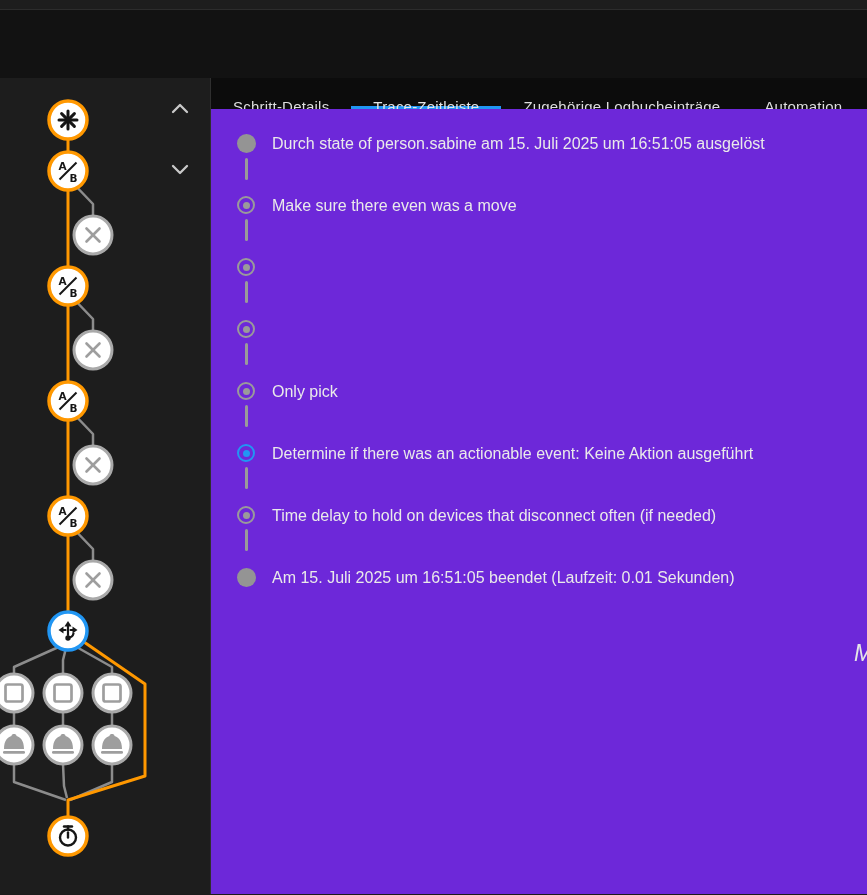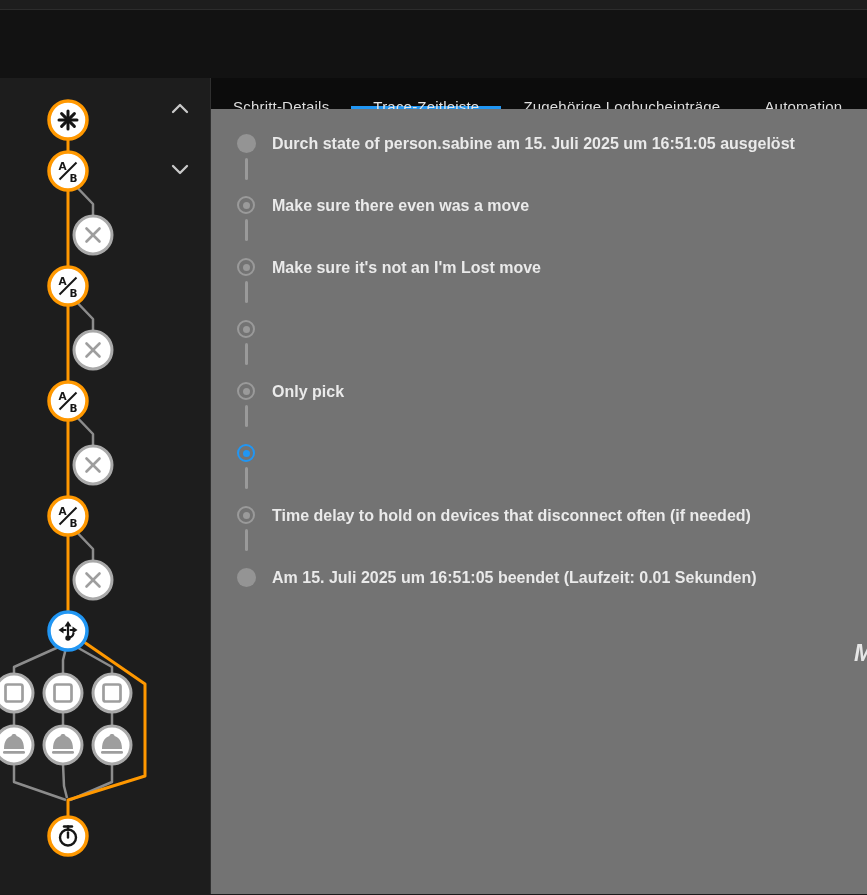--- a/index.html
+++ b/index.html
@@ -37,22 +37,22 @@
   .n-gray{stroke:#a9a9a9;stroke-width:3;}
 
   
   .right{flex:1;display:flex;flex-direction:column;min-width:0;}
   .tabbar{display:flex;height:31px;background:#0c0c0c;align-items:stretch;
     padding-left:0;white-space:nowrap;overflow:hidden;}
   .tab{display:flex;align-items:center;padding:0 22px;font-size:15px;color:#dedede;
     letter-spacing:.2px;cursor:pointer;border-bottom:3px solid transparent;flex:0 0 auto;margin-top:28px;}
   .tab.active{background:#1f1f1f;border-bottom:3px solid var(--accent-blue);color:#e5e5e5;}
 
-  .content{position:relative;flex:1;background:#737373;overflow:hidden;
-    padding:25px 0 0 25px;font-weight:bold;}
+  .content{position:relative;flex:1;background:#6d28d9;overflow:hidden;
+    padding:25px 0 0 25px;}
   .tl-row{display:flex;align-items:flex-start;height:62px;}
   .tl-marker{width:20px;display:flex;flex-direction:column;align-items:center;flex:0 0 20px;}
   .dot{flex:0 0 auto;}
   .dot.filled{width:19px;height:19px;border-radius:50%;background:#949494;}
   .dot.ring{width:18px;height:18px;border-radius:50%;border:2.5px solid #9a9a9a;
     display:flex;align-items:center;justify-content:center;background:transparent;}
   .dot.ring::after{content:'';width:7px;height:7px;border-radius:50%;background:#9a9a9a;}
   .dot.ring.active{border-color:var(--accent-blue);}
   .dot.ring.active::after{background:var(--accent-blue);}
   .tail{width:3px;height:22px;margin-top:5px;background:#9a9a9a;border-radius:2px;}
@@ -248,21 +248,20 @@
               <span class="tail"></span>
           </div>
           <div class="tl-text">Make sure there even was a move</div>
         </div>
 
         <div class="tl-row">
           <div class="tl-marker">
             <span class="dot ring"></span>
               <span class="tail"></span>
           </div>
-          <div class="tl-text">Make sure it's not an I'm Lost move</div>
         </div>
 
         <div class="tl-row">
           <div class="tl-marker">
             <span class="dot ring"></span>
               <span class="tail"></span>
           </div>
         </div>
 
         <div class="tl-row">
@@ -271,20 +270,21 @@
               <span class="tail"></span>
           </div>
           <div class="tl-text">Only pick</div>
         </div>
 
         <div class="tl-row">
           <div class="tl-marker">
             <span class="dot ring active"></span>
               <span class="tail"></span>
           </div>
+          <div class="tl-text">Determine if there was an actionable event: Keine Aktion ausgeführt</div>
         </div>
 
         <div class="tl-row">
           <div class="tl-marker">
             <span class="dot ring"></span>
               <span class="tail"></span>
           </div>
           <div class="tl-text">Time delay to hold on devices that disconnect often (if needed)</div>
         </div>
 

